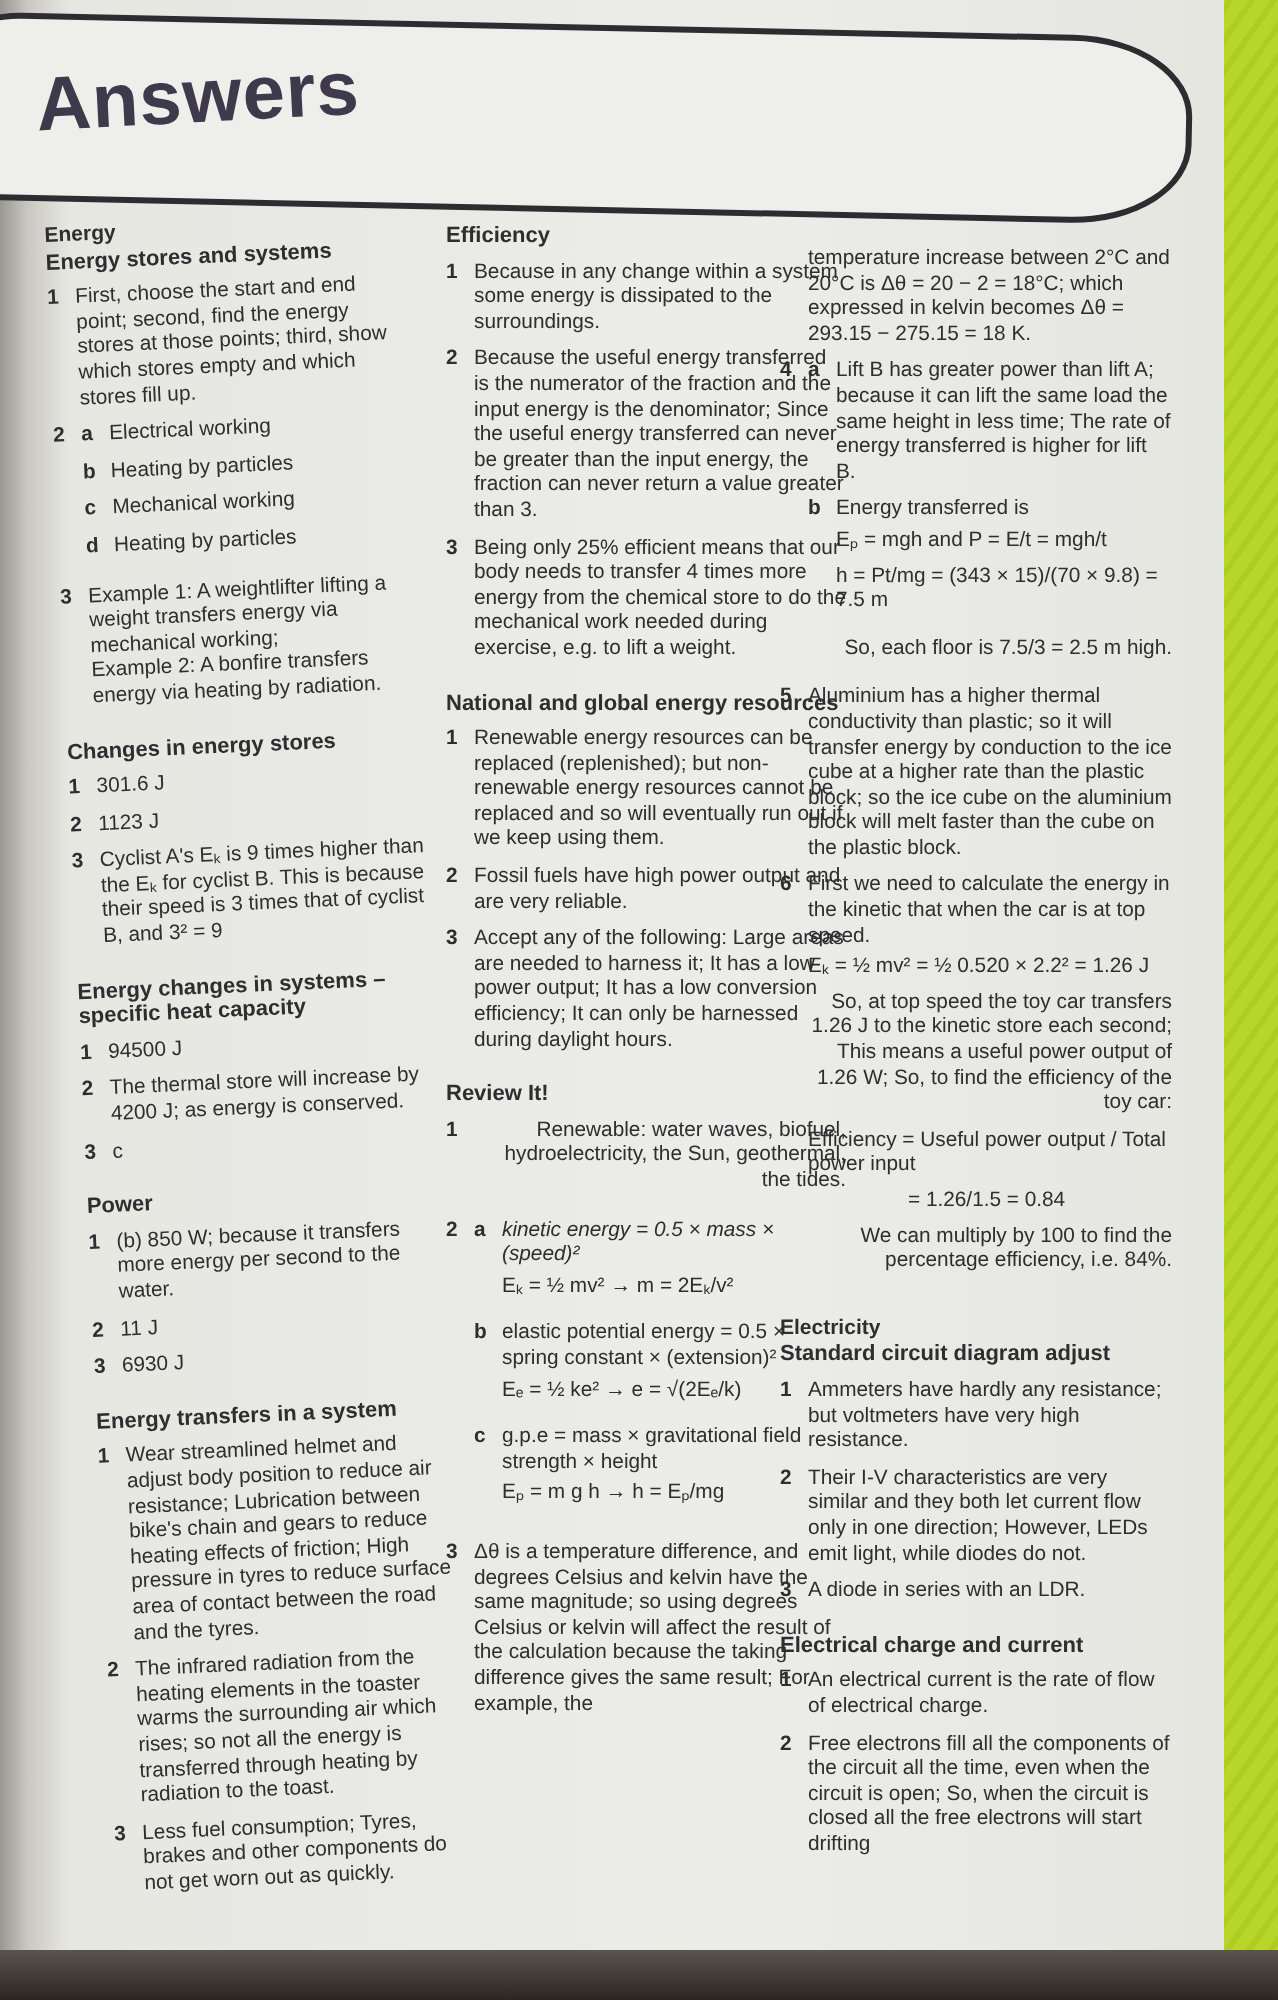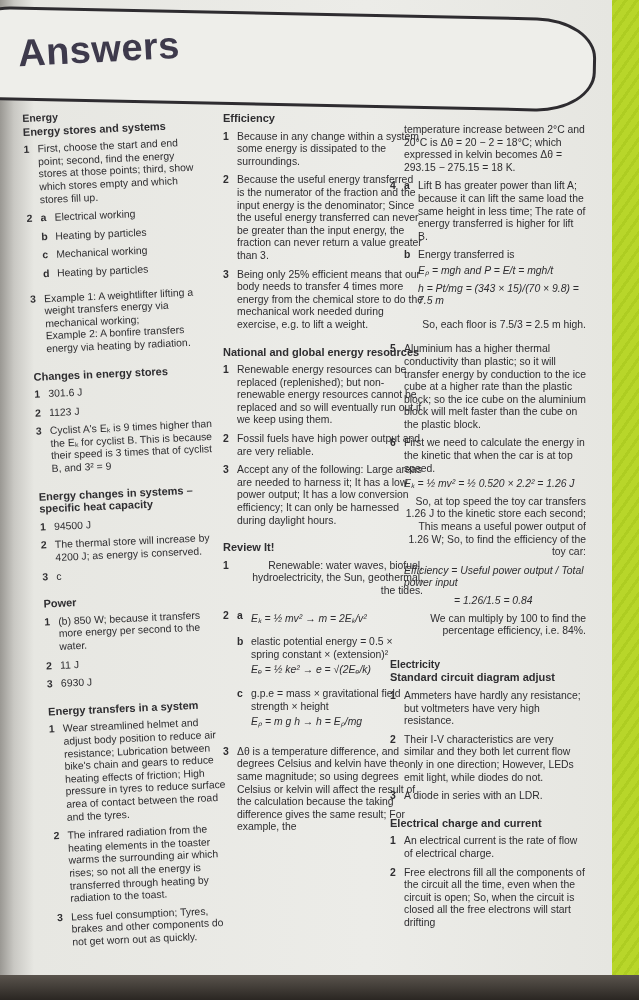--- a/index.html
+++ b/index.html
@@ -21,21 +21,21 @@
   .c1 { left:22px; top:12px; width:178px; transform:rotate(-2.5deg); transform-origin:left top; }
   .c2 { left:223px; top:12px; width:200px; }
   .c3 { left:390px; top:24px; width:196px; }
   .h1 { font-weight:bold; font-size:10.5px; margin:0 0 1px 0; }
   .h2 { font-weight:bold; font-size:11px; margin:0 0 6px 0; }
   .sec { margin-bottom:14px; }
   .item { display:flex; margin-bottom:6px; }
   .num { width:14px; flex:none; font-weight:bold; }
   .sub { width:14px; flex:none; font-weight:bold; }
   .txt { flex:1; }
-  .eq { font-style:italic; margin:3px 0 5px 0; }
+  .eq { margin:3px 0 5px 0; }
   .plain { margin-bottom:6px;text-align:right; }
   .shadow { position:absolute; left:0; top:975px; width:639px; height:25px;
             background:linear-gradient(180deg,#5a544d,#2a2622); }
 </style>
 </head>
 <body>
 
 <div class="green-top"></div>
 <div class="green"></div>
 <div class="page">
@@ -187,20 +187,21 @@
           <div class="txt">
               <div class="plain">Renewable: water waves, biofuel, hydroelectricity, the Sun, geothermal, the tides.</div>
             </div>
         </div>
         <div class="item">
           <span class="num">2</span>
           <div class="txt">
             <div class="item">
                 <span class="sub">a</span>
                 <div class="txt">
+                  <div style="font-style:italic">kinetic energy = 0.5 × mass × (speed)²</div>
                   <div class="eq">Eₖ = ½ mv² → m = 2Eₖ/v²</div>
                 </div>
               </div>
             <div class="item">
                 <span class="sub">b</span>
                 <div class="txt">
                   <div style="">elastic potential energy = 0.5 × spring constant × (extension)²</div>
                   <div class="eq">Eₑ = ½ ke² → e = √(2Eₑ/k)</div>
                 </div>
               </div>

